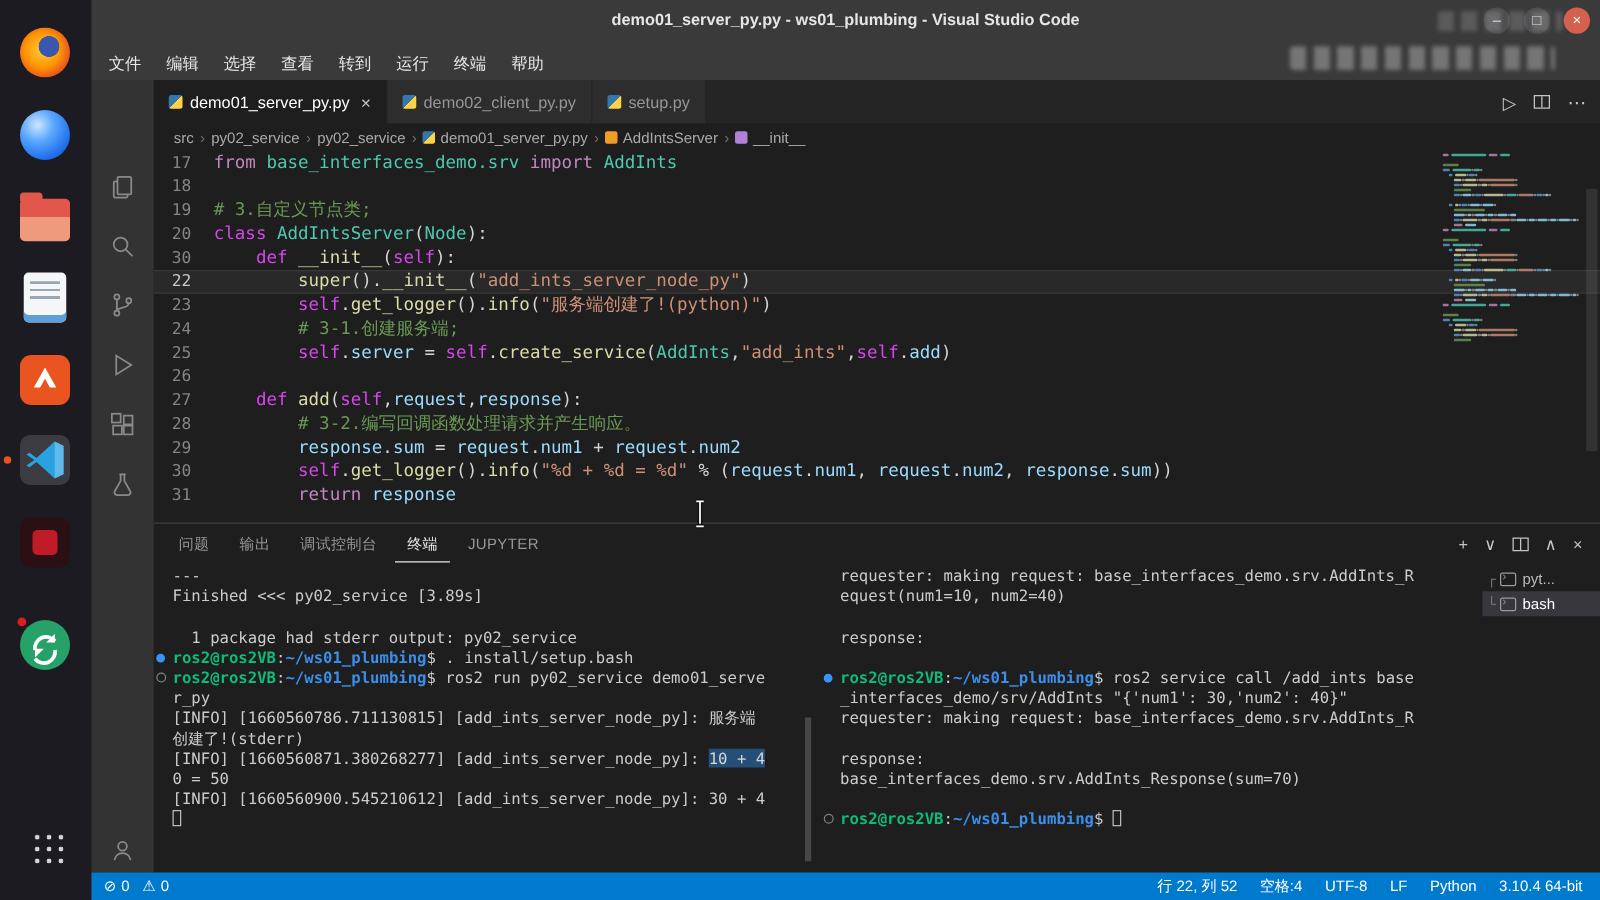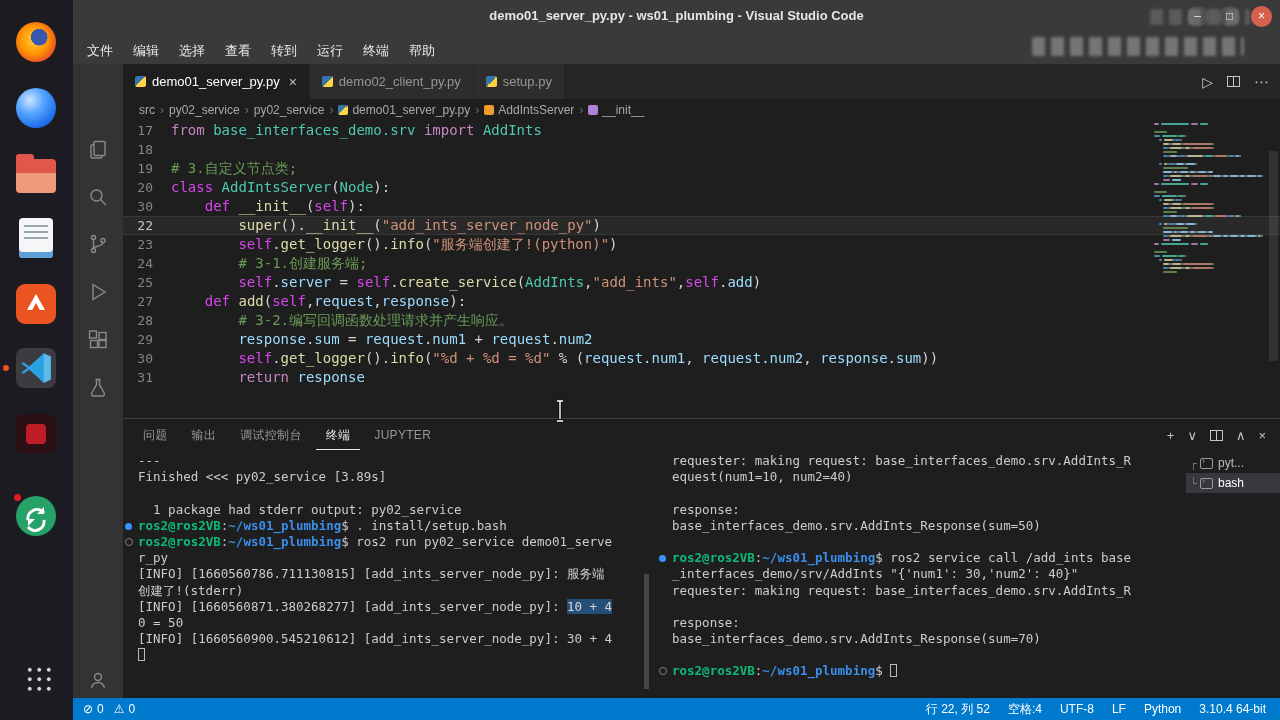--- a/index.html
+++ b/index.html
@@ -304,20 +304,21 @@
     <div>
         <div class="code-line"><span class="ln">17</span><span class="code-body"><span class="tk-k1">from</span><span class="tk-pl"> </span><span class="tk-cl">base_interfaces_demo.srv</span><span class="tk-pl"> </span><span class="tk-k1">import</span><span class="tk-pl"> </span><span class="tk-cl">AddInts</span></span></div>
         <div class="code-line"><span class="ln">18</span><span class="code-body"></span></div>
         <div class="code-line"><span class="ln">19</span><span class="code-body"><span class="tk-cm"># 3.自定义节点类;</span></span></div>
         <div class="code-line"><span class="ln">20</span><span class="code-body"><span class="tk-k2">class</span><span class="tk-pl"> </span><span class="tk-cl">AddIntsServer</span><span class="tk-pl">(</span><span class="tk-cl">Node</span><span class="tk-pl">):</span></span></div>
         <div class="code-line"><span class="ln">30</span><span class="code-body"><span class="tk-pl">    </span><span class="tk-k2">def</span><span class="tk-pl"> </span><span class="tk-fn">__init__</span><span class="tk-pl">(</span><span class="tk-k2">self</span><span class="tk-pl">):</span></span></div>
         <div class="code-line current"><span class="ln">22</span><span class="code-body"><span class="tk-pl">        </span><span class="tk-fn">super</span><span class="tk-pl">().</span><span class="tk-fn">__init__</span><span class="tk-pl">(</span><span class="tk-st">"add_ints_server_node_py"</span><span class="tk-pl">)</span></span></div>
         <div class="code-line"><span class="ln">23</span><span class="code-body"><span class="tk-pl">        </span><span class="tk-k2">self</span><span class="tk-pl">.</span><span class="tk-fn">get_logger</span><span class="tk-pl">().</span><span class="tk-fn">info</span><span class="tk-pl">(</span><span class="tk-st">"服务端创建了!(python)"</span><span class="tk-pl">)</span></span></div>
         <div class="code-line"><span class="ln">24</span><span class="code-body"><span class="tk-pl">        </span><span class="tk-cm"># 3-1.创建服务端;</span></span></div>
         <div class="code-line"><span class="ln">25</span><span class="code-body"><span class="tk-pl">        </span><span class="tk-k2">self</span><span class="tk-pl">.</span><span class="tk-vr">server</span><span class="tk-pl"> = </span><span class="tk-k2">self</span><span class="tk-pl">.</span><span class="tk-fn">create_service</span><span class="tk-pl">(</span><span class="tk-cl">AddInts</span><span class="tk-pl">,</span><span class="tk-st">"add_ints"</span><span class="tk-pl">,</span><span class="tk-k2">self</span><span class="tk-pl">.</span><span class="tk-vr">add</span><span class="tk-pl">)</span></span></div>
+        <div class="code-line"><span class="ln">26</span><span class="code-body"></span></div>
         <div class="code-line"><span class="ln">27</span><span class="code-body"><span class="tk-pl">    </span><span class="tk-k2">def</span><span class="tk-pl"> </span><span class="tk-fn">add</span><span class="tk-pl">(</span><span class="tk-k2">self</span><span class="tk-pl">,</span><span class="tk-vr">request</span><span class="tk-pl">,</span><span class="tk-vr">response</span><span class="tk-pl">):</span></span></div>
         <div class="code-line"><span class="ln">28</span><span class="code-body"><span class="tk-pl">        </span><span class="tk-cm"># 3-2.编写回调函数处理请求并产生响应。</span></span></div>
         <div class="code-line"><span class="ln">29</span><span class="code-body"><span class="tk-pl">        </span><span class="tk-vr">response</span><span class="tk-pl">.</span><span class="tk-vr">sum</span><span class="tk-pl"> = </span><span class="tk-vr">request</span><span class="tk-pl">.</span><span class="tk-vr">num1</span><span class="tk-pl"> + </span><span class="tk-vr">request</span><span class="tk-pl">.</span><span class="tk-vr">num2</span></span></div>
         <div class="code-line"><span class="ln">30</span><span class="code-body"><span class="tk-pl">        </span><span class="tk-k2">self</span><span class="tk-pl">.</span><span class="tk-fn">get_logger</span><span class="tk-pl">().</span><span class="tk-fn">info</span><span class="tk-pl">(</span><span class="tk-st">"%d + %d = %d"</span><span class="tk-pl"> % (</span><span class="tk-vr">request</span><span class="tk-pl">.</span><span class="tk-vr">num1</span><span class="tk-pl">, </span><span class="tk-vr">request</span><span class="tk-pl">.</span><span class="tk-vr">num2</span><span class="tk-pl">, </span><span class="tk-vr">response</span><span class="tk-pl">.</span><span class="tk-vr">sum</span><span class="tk-pl">))</span></span></div>
         <div class="code-line"><span class="ln">31</span><span class="code-body"><span class="tk-pl">        </span><span class="tk-k1">return</span><span class="tk-pl"> </span><span class="tk-vr">response</span></span></div>
       </div>
   </div>
   <div class="minimap">
     <div>
         <div class="mm-row"><span class="mm-seg tk-bg-k1" style="width: 5px;"></span><span class="mm-seg mm-sp" style="width: 2px;"></span><span class="mm-seg tk-bg-cl" style="width: 28px;"></span><span class="mm-seg mm-sp" style="width: 2px;"></span><span class="mm-seg tk-bg-k1" style="width: 7px;"></span><span class="mm-seg mm-sp" style="width: 2px;"></span><span class="mm-seg tk-bg-cl" style="width: 8px;"></span></div>
@@ -392,21 +393,20 @@
         <div class="t-line"><span class="t-dec"></span><span class="t-body"><span class="tt-tp">[INFO] [1660560871.380268277] [add_ints_server_node_py]: </span><span class="tt-sel">10 + 4</span></span></div>
         <div class="t-line"><span class="t-dec"></span><span class="t-body"><span class="tt-tp">0 = 50</span></span></div>
         <div class="t-line"><span class="t-dec"></span><span class="t-body"><span class="tt-tp">[INFO] [1660560900.545210612] [add_ints_server_node_py]: 30 + 4</span></span></div>
         <div class="t-line"><span class="t-dec"></span><span class="t-body"><span class="t-cursor"></span></span></div>
       </div>
     <div class="term term-right">
         <div class="t-line"><span class="t-dec"></span><span class="t-body"><span class="tt-tp">requester: making request: base_interfaces_demo.srv.AddInts_R</span></span></div>
         <div class="t-line"><span class="t-dec"></span><span class="t-body"><span class="tt-tp">equest(num1=10, num2=40)</span></span></div>
         <div class="t-line"><span class="t-dec"></span><span class="t-body"></span></div>
         <div class="t-line"><span class="t-dec"></span><span class="t-body"><span class="tt-tp">response:</span></span></div>
-        <div class="t-line"><span class="t-dec"></span><span class="t-body"><span class="tt-tp">base_interfaces_demo.srv.AddInts_Response(sum=50)</span></span></div>
         <div class="t-line"><span class="t-dec"></span><span class="t-body"></span></div>
         <div class="t-line"><span class="t-dec blue"></span><span class="t-body"><span class="tt-tg">ros2@ros2VB</span><span class="tt-tp">:</span><span class="tt-tb">~/ws01_plumbing</span><span class="tt-tp">$ ros2 service call /add_ints base</span></span></div>
         <div class="t-line"><span class="t-dec"></span><span class="t-body"><span class="tt-tp">_interfaces_demo/srv/AddInts "{'num1': 30,'num2': 40}"</span></span></div>
         <div class="t-line"><span class="t-dec"></span><span class="t-body"><span class="tt-tp">requester: making request: base_interfaces_demo.srv.AddInts_R</span></span></div>
         <div class="t-line"><span class="t-dec"></span><span class="t-body"></span></div>
         <div class="t-line"><span class="t-dec"></span><span class="t-body"><span class="tt-tp">response:</span></span></div>
         <div class="t-line"><span class="t-dec"></span><span class="t-body"><span class="tt-tp">base_interfaces_demo.srv.AddInts_Response(sum=70)</span></span></div>
         <div class="t-line"><span class="t-dec"></span><span class="t-body"></span></div>
         <div class="t-line"><span class="t-dec gray"></span><span class="t-body"><span class="tt-tg">ros2@ros2VB</span><span class="tt-tp">:</span><span class="tt-tb">~/ws01_plumbing</span><span class="tt-tp">$ </span><span class="t-cursor"></span></span></div>
       </div>

